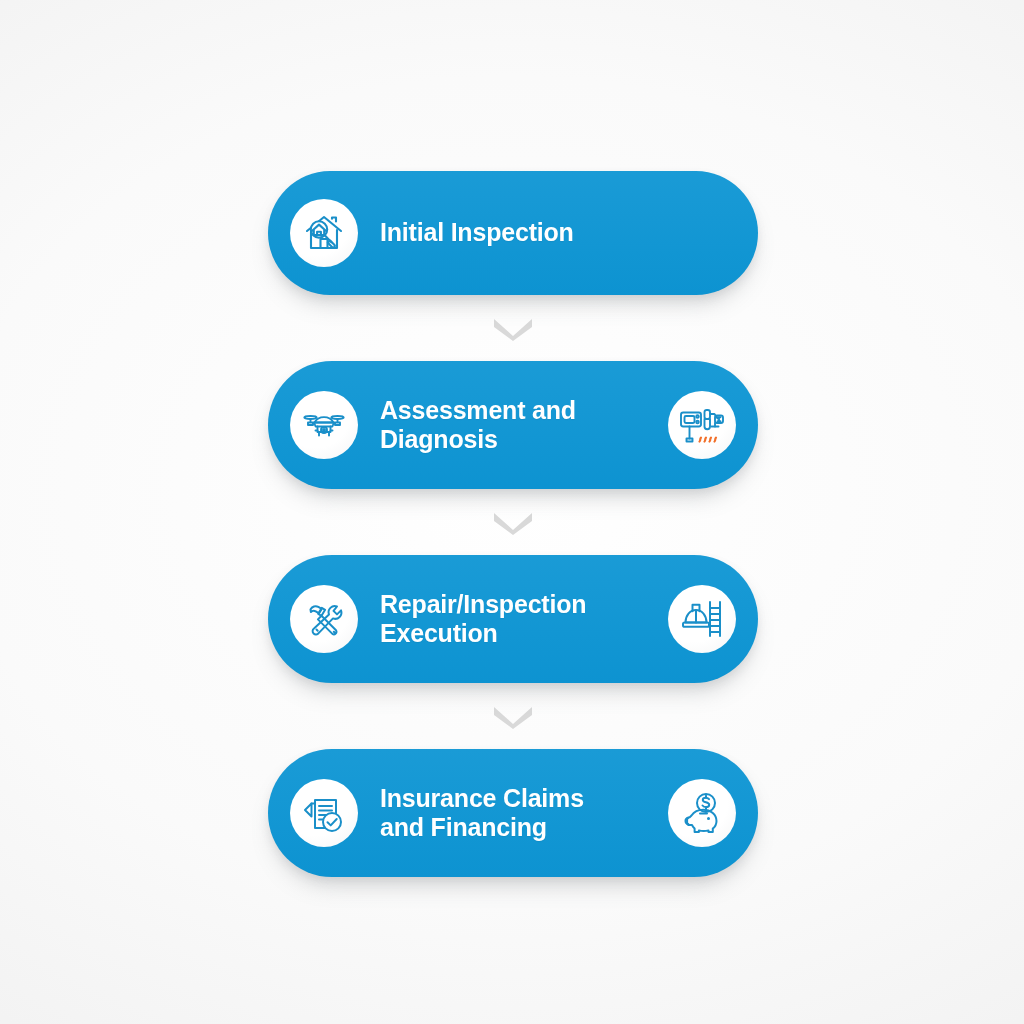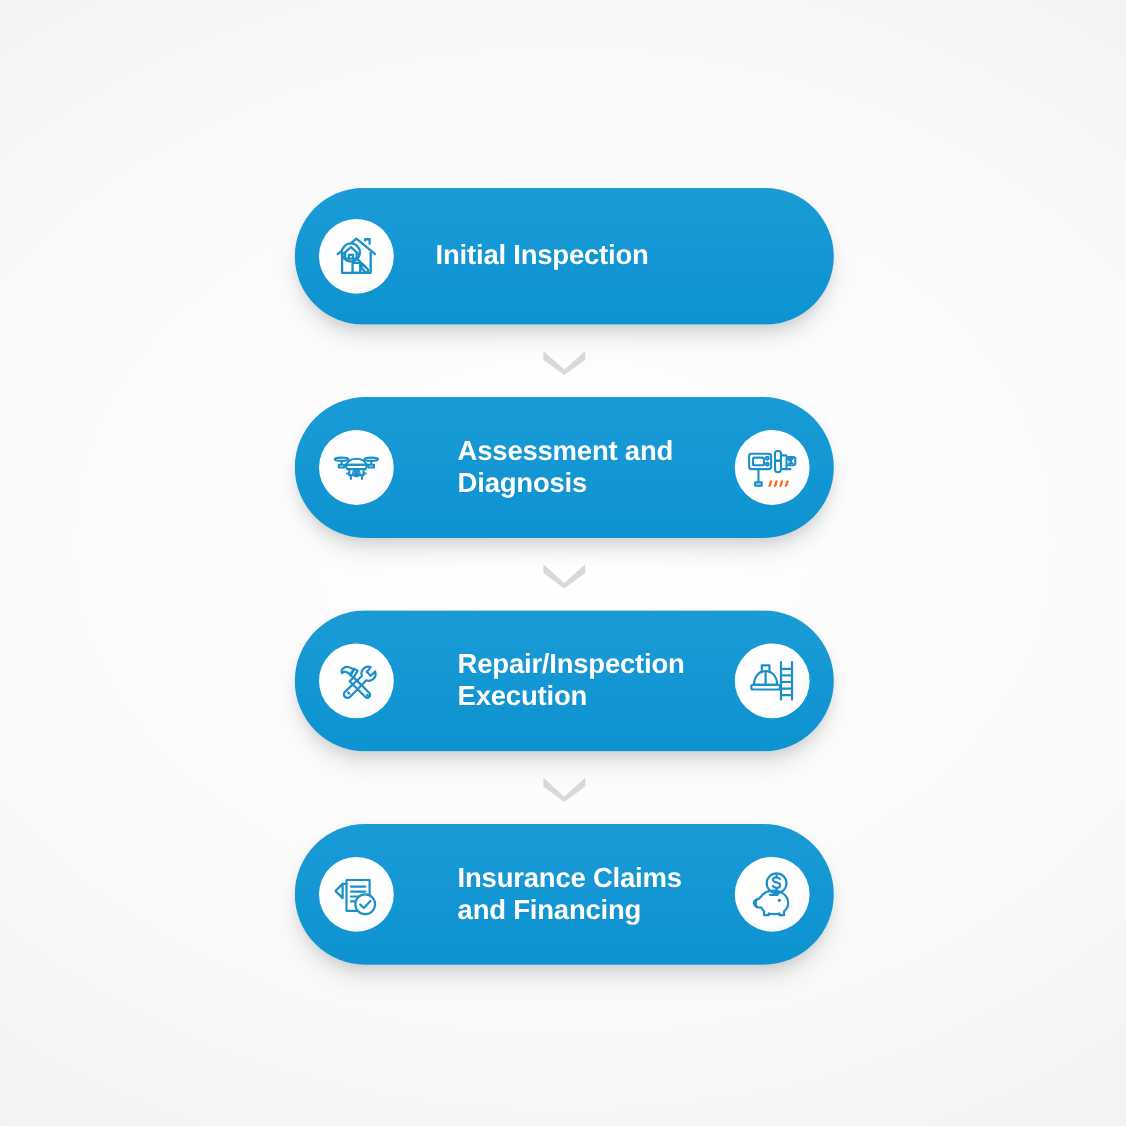--- a/index.html
+++ b/index.html
@@ -27,21 +27,21 @@
     border-radius:999px;
     background:#1197d4;
     background-image: linear-gradient(180deg, #1a9bd6 0%, #0d93d1 100%);
     box-shadow: 0 14px 22px -6px rgba(120,125,130,0.30),
                 0 4px 8px rgba(120,125,130,0.12);
     display:flex;
     align-items:center;
     padding:0 22px;
   }
   .card.h1 { height:124px; }
-  .card.h2 { height:128px;gap:20px; }
+  .card.h2 { height:128px; }
 
   
   .badge {
     flex:0 0 auto;
     width:68px;
     height:68px;
     border-radius:50%;
     background:
       radial-gradient(circle at 38% 34%, #ffffff 0%, #ffffff 55%, #f3f4f5 100%);
     display:flex;
@@ -51,21 +51,21 @@
   .badge.right { margin-left:auto; }
   .badge svg { display:block; }
 
   
   .label {
     color:#ffffff;
     font-size:25px;
     font-weight:bold;
     line-height:1.18;
     letter-spacing:-0.2px;
-    margin-left:38px;
+    margin-left:22px;
     white-space:pre-line;
     flex:1 1 auto;
     text-shadow:0 1px 1px rgba(0,0,0,0.05);
   }
 
   
   .connector {
     height:66px;
     display:flex;
     align-items:center;

